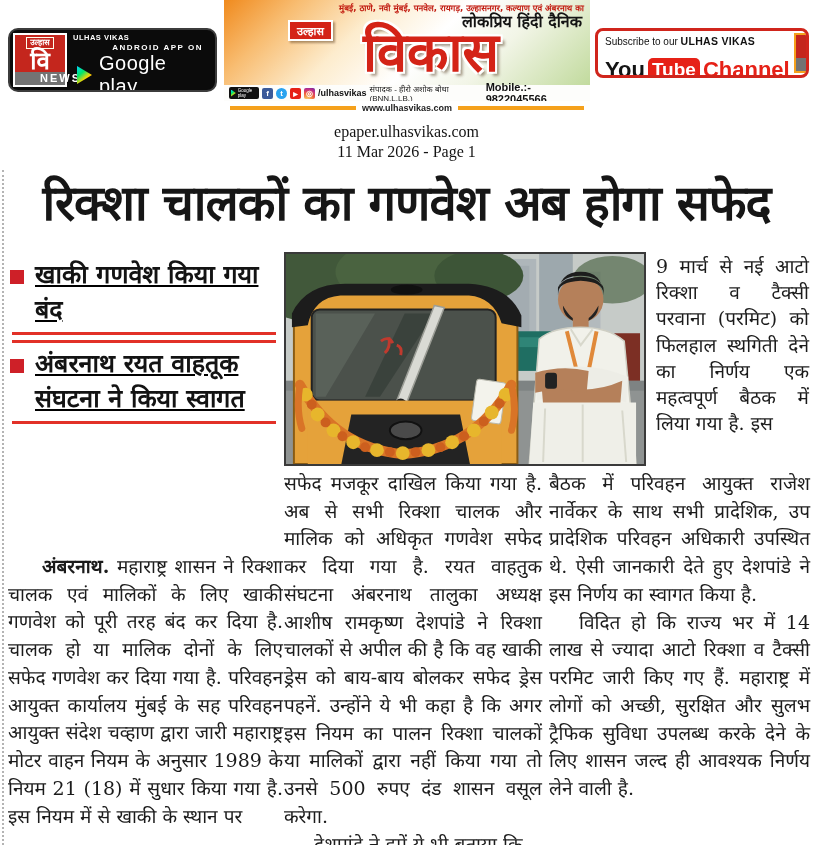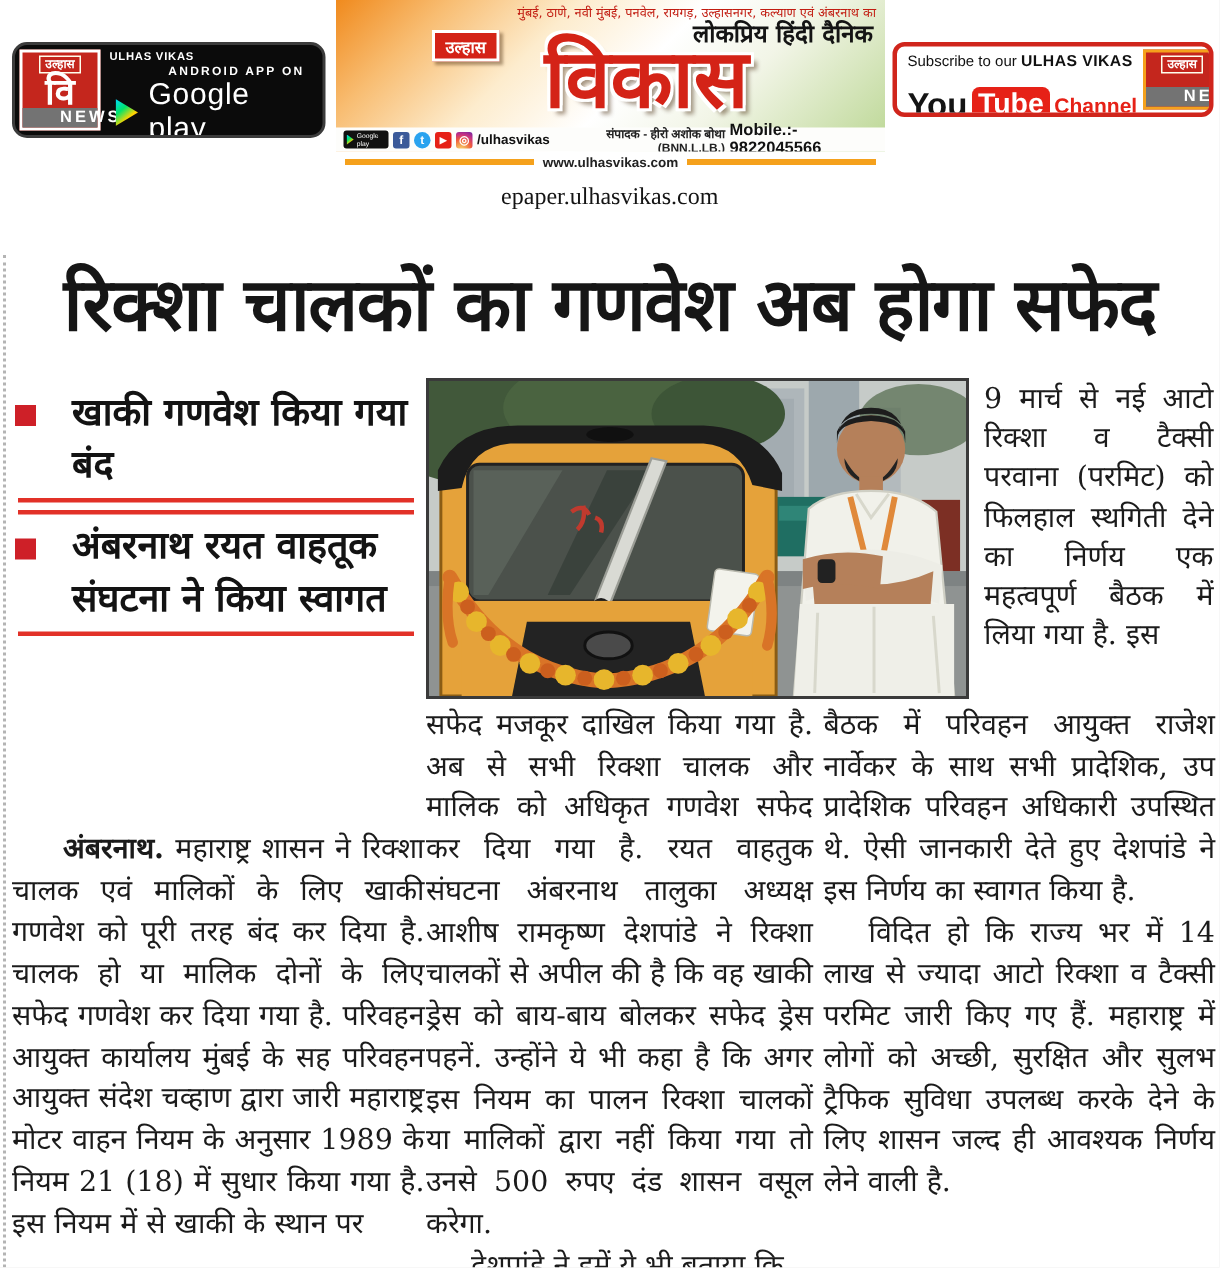--- a/index.html
+++ b/index.html
@@ -17,64 +17,64 @@
   .bl-right { flex:1; padding:3px 4px 2px 6px; color:#fff; }
   .bl-brand { font-size:7.5px; font-weight:800; letter-spacing:.5px; }
   .bl-android { font-size:8px; letter-spacing:1.5px; font-weight:700; text-align:right; margin:1px 8px 0 0; }
   .gp-row { display:flex; align-items:center; gap:7px; margin:0 0 0 4px; }
   .gp-tri { width:15px; height:18px; clip-path:polygon(0 0,100% 50%,0 100%); background:linear-gradient(140deg,#00d8ff 0%,#00e56b 35%,#ffd500 65%,#ff3a44 100%); flex:none; }
   .gp-text { font-size:20px; color:#fff; letter-spacing:.5px; }
 
   
   .masthead { position:absolute; left:224px; top:0; width:366px; height:114px;
     background:linear-gradient(135deg,#f08a1d 0%,#f8bd72 16%,#fdeccd 34%,#ffffff 52%,#f2f5e7 68%,#b6d48c 100%); }
-  .mh-coverage { font-size:8.5px; font-weight:normal; color:#c21d12; text-align:right; padding:2px 6px 0 0; font-family:"DejaVu Sans",sans-serif;margin-left:36px; }
+  .mh-coverage { font-size:8.5px; font-weight:bold; color:#c21d12; text-align:right; padding:2px 6px 0 0; font-family:"DejaVu Sans",sans-serif;margin-left:36px; }
   .mh-tagline { font-size:16px; font-weight:800; color:#141414; text-align:right; padding-right:8px; font-family:"DejaVu Sans",sans-serif; line-height:1.15; }
   .mh-logo { position:absolute; top:24px; left:0; right:0; text-align:center; }
   .mh-logo-big { font-size:54px; font-weight:800; color:#d42317; line-height:1.08; font-family:"DejaVu Sans",sans-serif;
     text-shadow:-2px -2px 0 #fff, 2px -2px 0 #fff, -2px 2px 0 #fff, 2px 2px 0 #fff, 4px 4px 3px rgba(60,30,0,.45);margin-left:48px; }
   .mh-logo-small { position:absolute; top:-4px; left:64px; background:#d42317; color:#fff; font-size:11px; font-weight:bold; padding:1px 7px; border:2px solid #fff; box-shadow:2px 2px 2px rgba(60,30,0,.4); }
   .mh-bar { position:absolute; left:0; right:0; bottom:13px; height:16px; background:#fdfdfb; display:flex; align-items:center; gap:3px; padding:0 5px; }
   .mini-gp { width:30px; height:12px; background:#111; border-radius:2px; display:flex; align-items:center; gap:2px; padding:0 2px; flex:none; }
   .mini-gp .t { width:6px; height:7px; clip-path:polygon(0 0,100% 50%,0 100%); background:linear-gradient(140deg,#00d8ff,#00e56b 35%,#ffd500 65%,#ff3a44); }
   .mini-gp .g { color:#fff; font-size:4.5px; }
   .soc { width:11px; height:11px; border-radius:2px; color:#fff; font-size:8px; font-weight:bold; display:flex; align-items:center; justify-content:center; flex:none; }
   .soc.fb { background:#3b5a99; }
   .soc.tw { background:#2aa3ef; border-radius:50%; }
   .soc.yt { background:#e62117; font-size:6px; }
   .soc.ig { background:radial-gradient(circle at 30% 110%,#ffd676 0%,#f2a454 25%,#f05c3c 50%,#c22f86 75%,#6624a1 100%); }
   .mh-handle { font-size:9px; font-weight:800; color:#111; }
-  .mh-editor { font-size:8px; font-weight:700; color:#222;text-align:right; }
+  .mh-editor { font-size:8px; font-weight:400; color:#222; }
   .mh-mobile { margin-left:auto; font-size:11px; font-weight:700; color:#111; }
   .mh-site { position:absolute; left:0; right:0; bottom:0; height:13px; background:#fff; display:flex; align-items:center; gap:6px; padding:0 6px; }
   .mh-site .bar { flex:1; height:4px; background:#f5a11c; }
   .mh-site .url { font-size:9px; font-weight:800; color:#222; }
 
   
   .badge-right { position:absolute; left:595px; top:28px; width:214px; height:50px; background:#fff; border:3px solid #d0251c; border-radius:8px; display:flex; align-items:stretch; overflow:hidden; }
   .br-main { flex:1; padding:4px 2px 2px 7px; }
   .br-sub { font-size:10px; color:#111; white-space:nowrap; }
   .br-sub b { font-size:10.5px; letter-spacing:.3px; }
   .br-ytline { display:flex; align-items:center; gap:3px; margin-top:10px; }
   .br-you { font-size:22px; font-weight:800; color:#141414; }
   .br-tube { font-size:19px; font-weight:800; color:#fff; background:#e62117; border-radius:5px; padding:1px 4px 2px; }
-  .br-channel { font-size:14px; font-weight:800; color:#e62117; }
+  .br-channel { font-size:22px; font-weight:800; color:#e62117; }
   .br-logo { width:52px; margin:2px; background:#c4261d; border:2px solid #f5a11c; position:relative; display:flex; flex-direction:column; align-items:center; flex:none; }
 
   
   .epaper-url, .date-page { position:absolute; left:0; width:100%; text-align:center; font-size:16px; color:#141414;font-family:Liberation Serif, serif; }
   .epaper-url { top:123px; }
   .date-page { top:143px; }
 
   
   .headline { position:absolute; left:6px; top:166px; width:801px; text-align:center; font-size:49px; font-weight:800; color:#161616; font-family:"DejaVu Sans",sans-serif; line-height:1.55; white-space:nowrap; letter-spacing:-1px; }
 
   
   .bullets { position:absolute; left:10px; top:254px; width:274px; }
-  .bullet { display:flex; gap:24px; margin-top:4px; }
+  .bullet { display:flex; gap:11px; margin-top:4px;text-decoration:underline; }
   .bullet .sq { width:14px; height:14px; background:#ce2028; margin-top:12px; flex:none; }
   .bullet .txt { font-size:25px; font-weight:700; color:#131313; line-height:1.38; font-family:"DejaVu Sans",sans-serif; }
   .red-rule { border:none; border-top:3px solid #e23128; margin:5px 0 1px 2px; width:264px; }
 
   
   .bodytext { font-size:19px; line-height:1.46; text-align:justify; color:#1b1b1b; font-family:"DejaVu Serif",serif; }
   .col-left { position:absolute; left:8px; top:553px; width:275px; }
   .col-left .lead { text-indent:34px; }
   .dateline { font-weight:bold; }
   .col-mid { position:absolute; left:284px; top:470px; width:258px; }
@@ -151,20 +151,21 @@
       </div>
     </div>
     <div class="br-logo logo-sq">
       <span class="ltop">उल्हास</span>
 
       <span class="lnews">NEWS</span>
     </div>
   </div>
 
   <div class="epaper-url">epaper.ulhasvikas.com</div>
+  <div class="date-page">11 Mar 2026 - Page 1</div>
 
   <div class="headline">रिक्शा चालकों का गणवेश अब होगा सफेद</div>
 
   <div class="bullets">
     <div class="bullet">
       <span class="sq"></span>
       <span class="txt">खाकी गणवेश किया गया बंद</span>
     </div>
     <hr class="red-rule">
     <hr class="red-rule">

